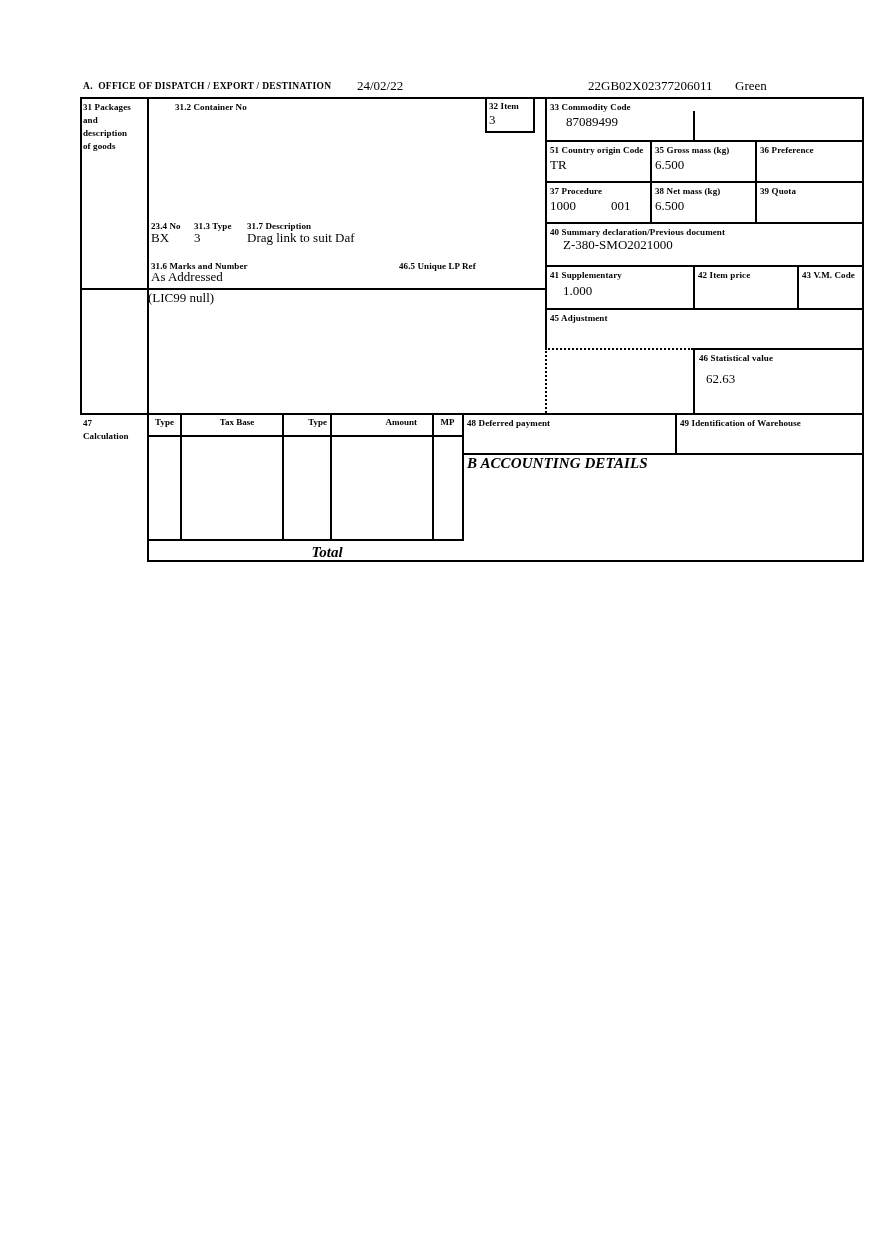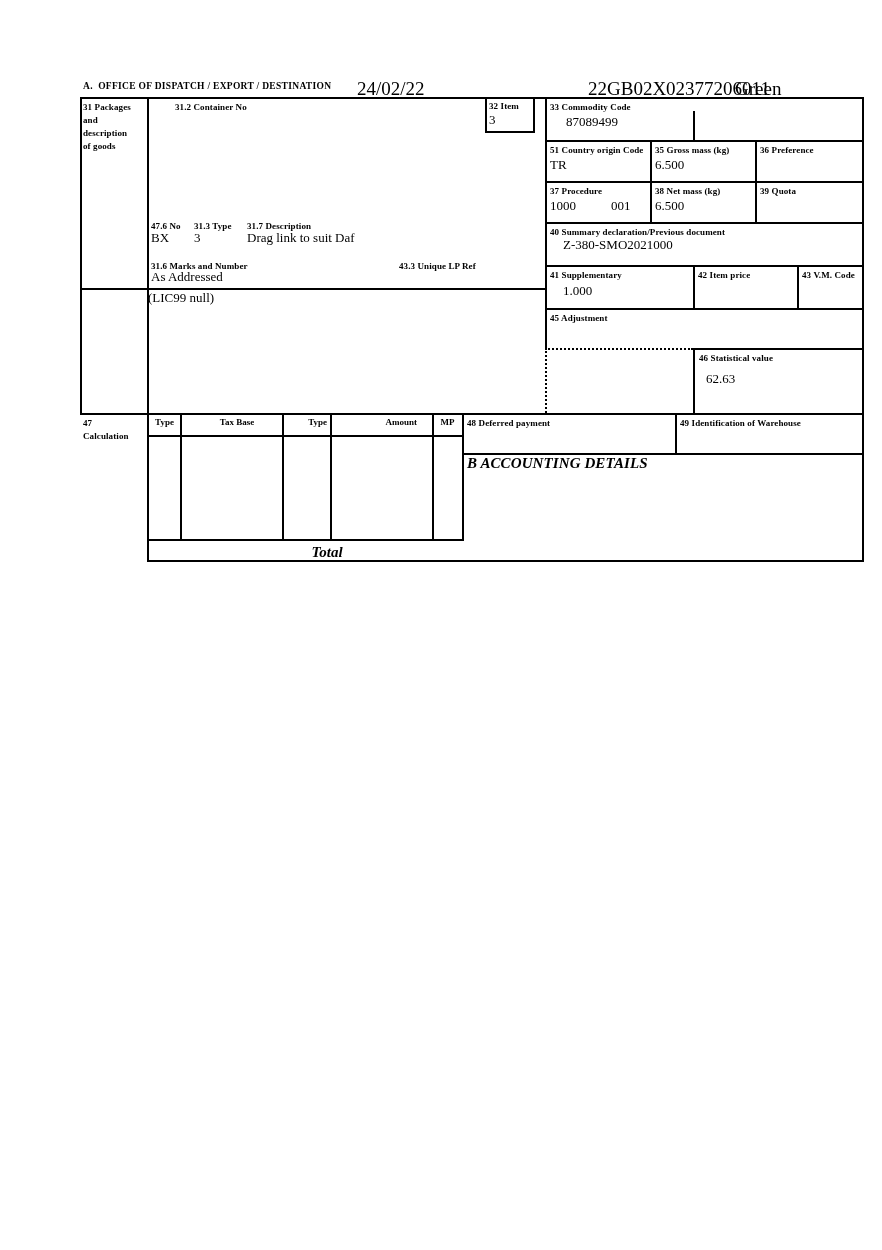--- a/index.html
+++ b/index.html
@@ -5,21 +5,21 @@
   html,body{margin:0;padding:0;background:#ffffff;}
   .page{position:relative;width:882px;height:1250px;background:#fff;
         font-family:"Liberation Serif", serif;color:#000;overflow:hidden;}
   .ln{position:absolute;background:#000;}
   .lnd-h{position:absolute;border-top:2px dotted #000;height:0;}
   .lnd-v{position:absolute;border-left:2px dotted #000;width:0;}
   .lbl{position:absolute;font-weight:bold;font-size:9px;line-height:13px;
        white-space:pre-line;letter-spacing:0.1px;}
   .val{position:absolute;font-size:13px;line-height:15px;white-space:pre;}
   .hd-title{position:absolute;font-weight:bold;font-size:9.5px;white-space:pre;letter-spacing:0.3px;}
-  .hd-val{position:absolute;font-size:19px;white-space:pre;}
+  .hd-val{position:absolute;font-size:13px;white-space:pre;}
   .th{position:absolute;top:417px;font-weight:bold;font-size:9px;}
   .big-lbl{font-size:15px;font-style:italic;}
 </style>
 </head>
 <body>
 
 <div class="page">
 
   <div class="hd-title" style="left:83px;top:81px;">A.  OFFICE OF DISPATCH / EXPORT / DESTINATION</div>
   <div class="hd-val" style="left:357px;top:78px;">24/02/22</div>
@@ -67,29 +67,29 @@
 
   <div class="lbl" style="left:83px;top:101px;width:62px;">31 Packages
 and
 description
 of goods</div>
   <div class="lbl" style="left:151px;top:101px;margin-left:24px;">31.2 Container No</div>
   <div class="val" style="left:151px;top:114px;"></div>
   <div class="lbl" style="left:489px;top:100px;">32 Item</div>
   <div class="val" style="left:489px;top:112px;">3</div>
 
-  <div class="lbl" style="left:151px;top:220px;">47.6 No</div>
+  <div class="lbl" style="left:151px;top:220px;">23.4 No</div>
   <div class="lbl" style="left:194px;top:220px;">31.3 Type</div>
   <div class="lbl" style="left:247px;top:220px;">31.7 Description</div>
   <div class="val" style="left:151px;top:230px;">BX</div>
   <div class="val" style="left:194px;top:230px;">3</div>
   <div class="val" style="left:247px;top:230px;">Drag link to suit Daf</div>
 
   <div class="lbl" style="left:151px;top:260px;">31.6 Marks and Number</div>
-  <div class="lbl" style="left:399px;top:260px;">43.3 Unique LP Ref</div>
+  <div class="lbl" style="left:399px;top:260px;">46.5 Unique LP Ref</div>
   <div class="val" style="left:151px;top:269px;">As Addressed</div>
   <div class="val" style="left:399px;top:269px;"></div>
 
   <div class="lbl" style="left:550px;top:101px;">33 Commodity Code</div>
   <div class="val" style="left:566px;top:114px;">87089499</div>
 
   <div class="lbl" style="left:550px;top:144px;">51 Country origin Code</div>
   <div class="val" style="left:550px;top:157px;">TR</div>
   <div class="lbl" style="left:655px;top:144px;">35 Gross mass (kg)</div>
   <div class="val" style="left:655px;top:157px;">6.500</div>

